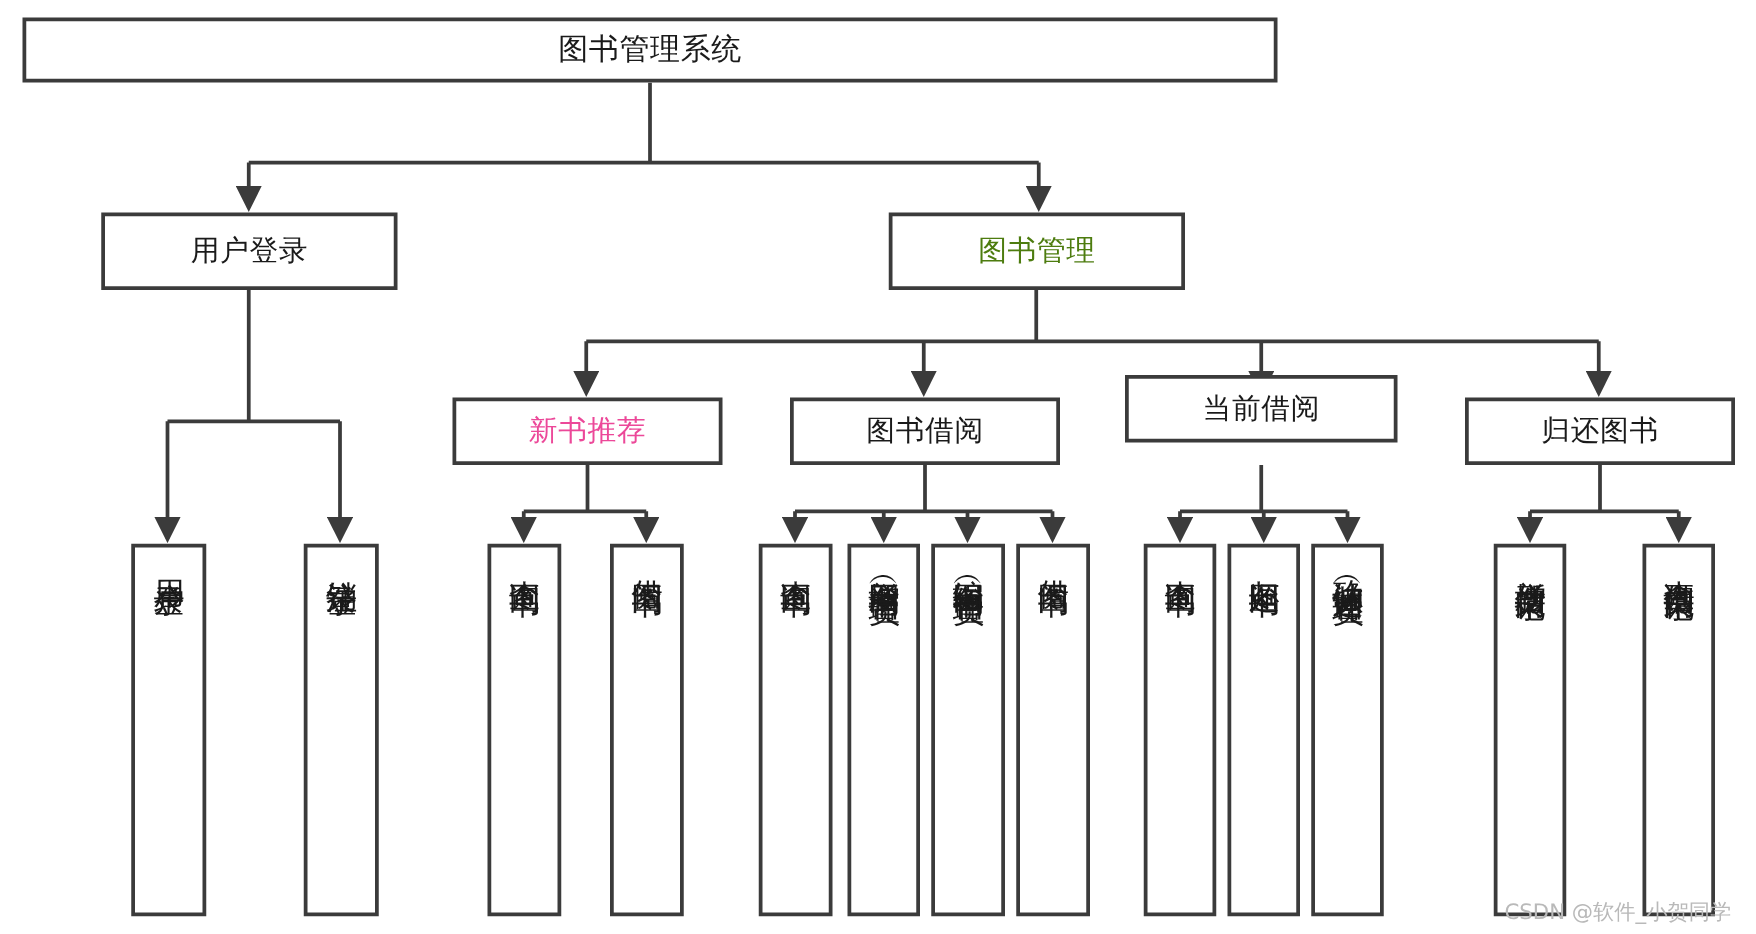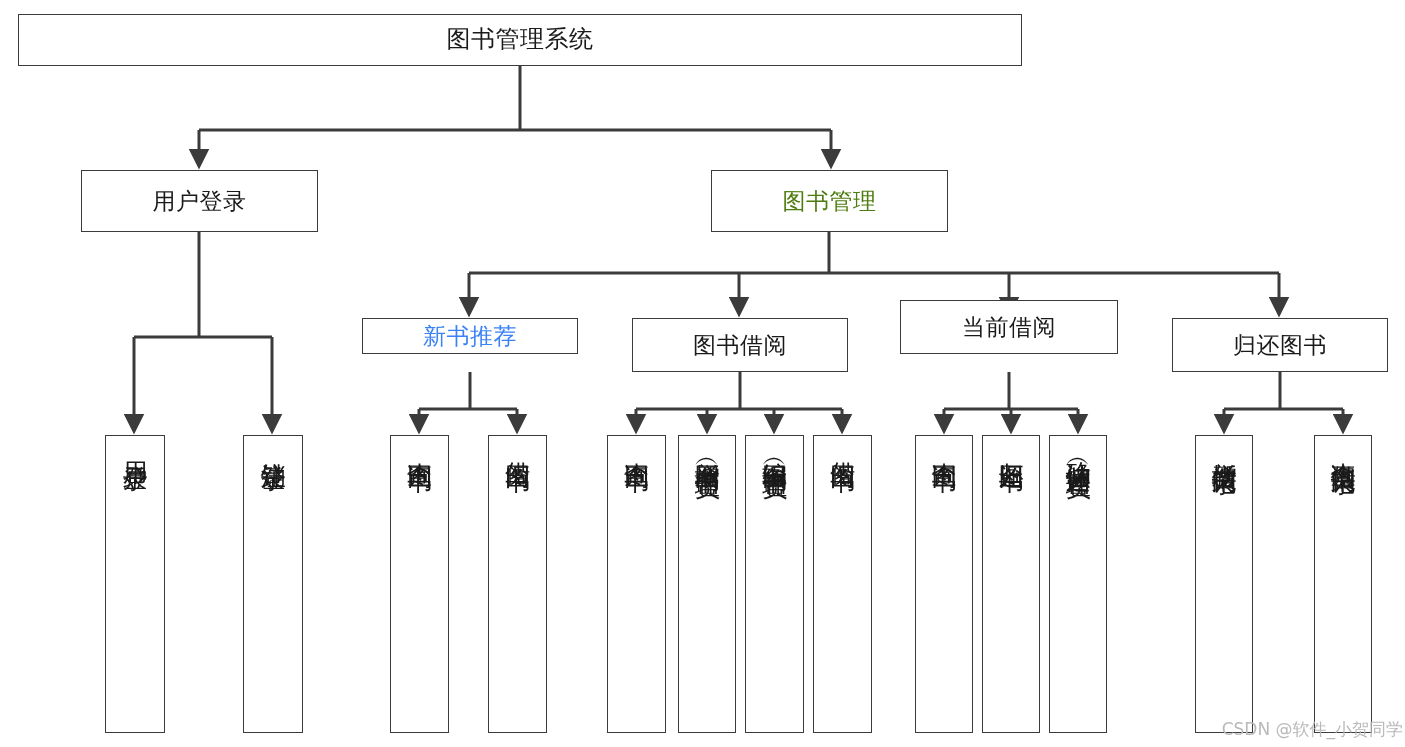--- a/index.html
+++ b/index.html
@@ -21,21 +21,21 @@
   #edge-layer {
     position: absolute;
     left: 0;
     top: 0;
     width: 1405px;
     height: 747px;
   }
   .node {
     position: absolute;
     box-sizing: border-box;
-    border: 1px solid #15803d;
+    border: 3px solid #15803d;
     background: #ffffff;
     display: flex;
     align-items: center;
     justify-content: center;
     color: #1a1a1a;
   }
   .node .node-label {
     display: block;
     text-align: center;
     line-height: 1.16;
@@ -58,21 +58,21 @@
   .node.vert .node-label {
     writing-mode: vertical-rl;
     text-orientation: upright;
     font-size: 25px;
     line-height: 1.02;
     letter-spacing: 2px;
     white-space: nowrap;
   }
   #watermark {
     position: absolute;
-    right: 2px;
+    right: 20px;
     bottom: 6px;
     font-size: 17px;
     color: #b9b9b9;
     white-space: nowrap;
     pointer-events: none;
   }
 </style>
 </head>
 <body style="background: rgb(255, 255, 255);">
 
@@ -132,21 +132,21 @@
     <span class="node-label">图书管理系统</span>
   </div>
 
   <div class="node horiz" style="left: 81px; top: 170px; width: 237px; height: 62px; border-color: rgb(59, 59, 59); background: rgb(255, 255, 255); color: rgb(26, 26, 26);">
     <span class="node-label">用户登录</span>
   </div>
   <div class="node horiz" style="left: 711px; top: 170px; width: 237px; height: 62px; border-color: rgb(59, 59, 59); background: rgb(255, 255, 255); color: #4d7c0f;">
     <span class="node-label">图书管理</span>
   </div>
 
-  <div class="node horiz" style="left: 362px; top: 318px; width: 216px; height: 36px; border-color: rgb(59, 59, 59); background: rgb(255, 255, 255); color: #3b82f6;">
+  <div class="node horiz" style="left: 362px; top: 318px; width: 216px; height: 54px; border-color: rgb(59, 59, 59); background: rgb(255, 255, 255); color: #ec4899;">
     <span class="node-label">新书推荐</span>
   </div>
   <div class="node horiz" style="left: 632px; top: 318px; width: 216px; height: 54px; border-color: rgb(59, 59, 59); background: rgb(255, 255, 255); color: rgb(26, 26, 26);">
     <span class="node-label">图书借阅</span>
   </div>
   <div class="node horiz" style="left: 900px; top: 300px; width: 218px; height: 54px; border-color: rgb(59, 59, 59); background: rgb(255, 255, 255); color: rgb(26, 26, 26);">
     <span class="node-label">当前借阅</span>
   </div>
   <div class="node horiz" style="left: 1172px; top: 318px; width: 216px; height: 54px; border-color: rgb(59, 59, 59); background: rgb(255, 255, 255); color: rgb(26, 26, 26);">
     <span class="node-label">归还图书</span>

